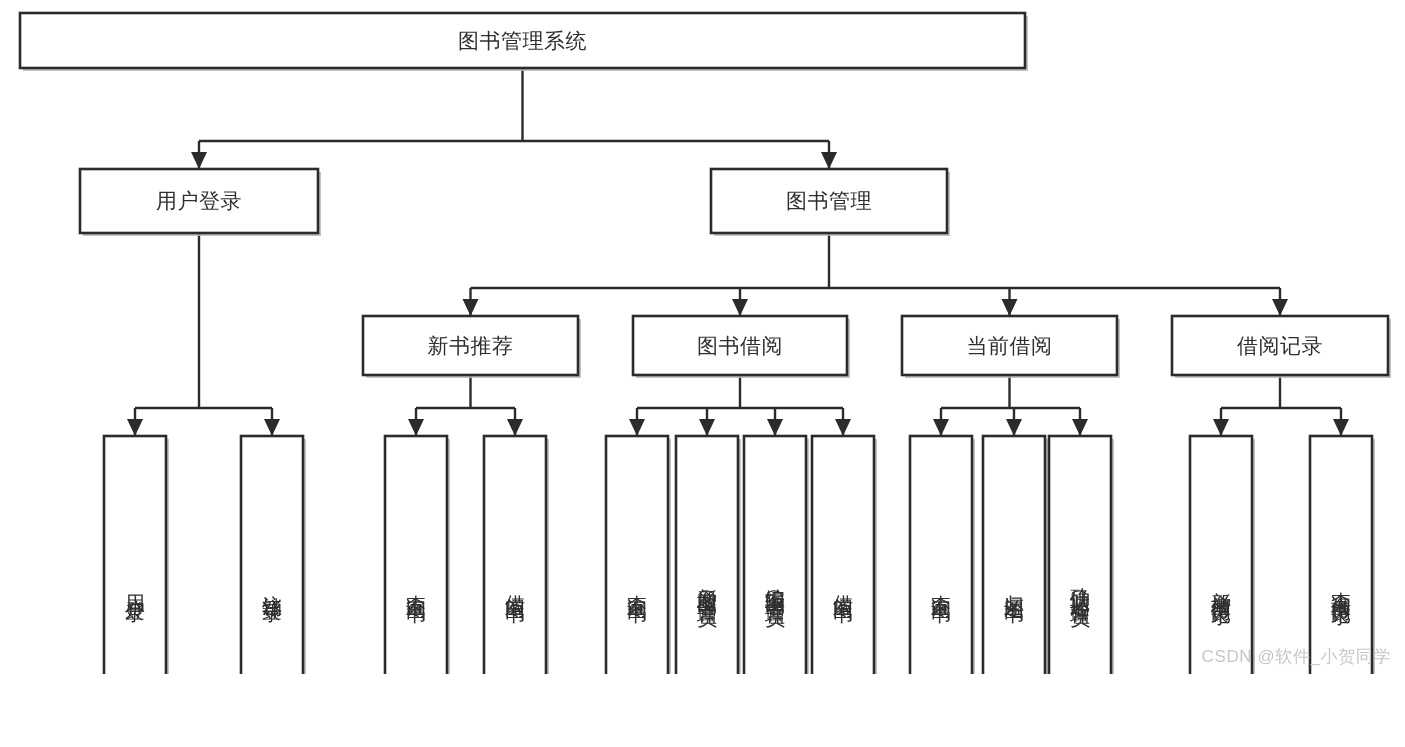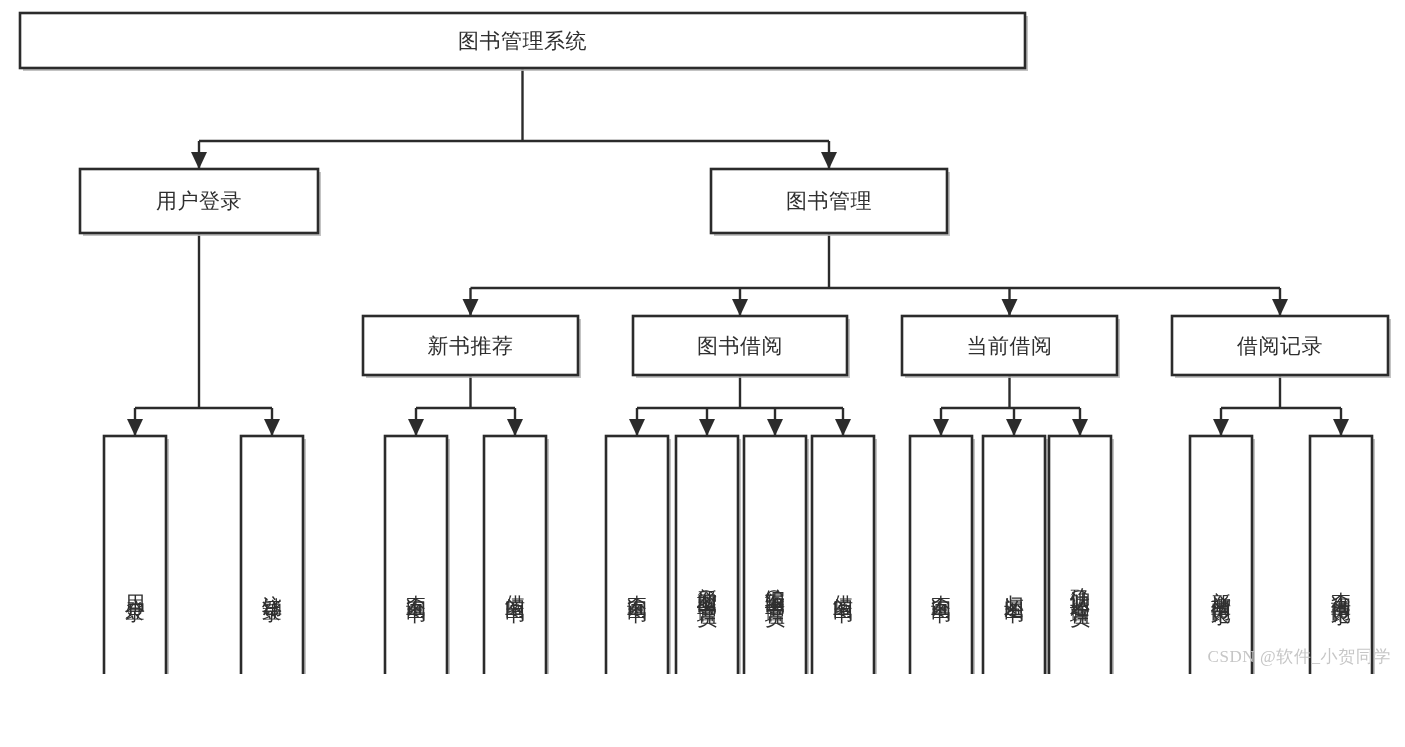--- a/index.html
+++ b/index.html
@@ -67,21 +67,21 @@
     line-height: 1.05;
     color: #2f2f2f;
     letter-spacing: 3px;
     white-space: nowrap;
     text-align: center;
   }
   .watermark {
     position: absolute;
     right: 14px;
     bottom: 6px;
-    font-family: Liberation Serif, serif;
+    font-family: Liberation Sans, sans-serif;
     font-size: 17px;
     color: #c6c6c6;
     letter-spacing: 0.6px;
     white-space: nowrap;
     user-select: none;
   }
 </style>
 </head>
 <body>
 

